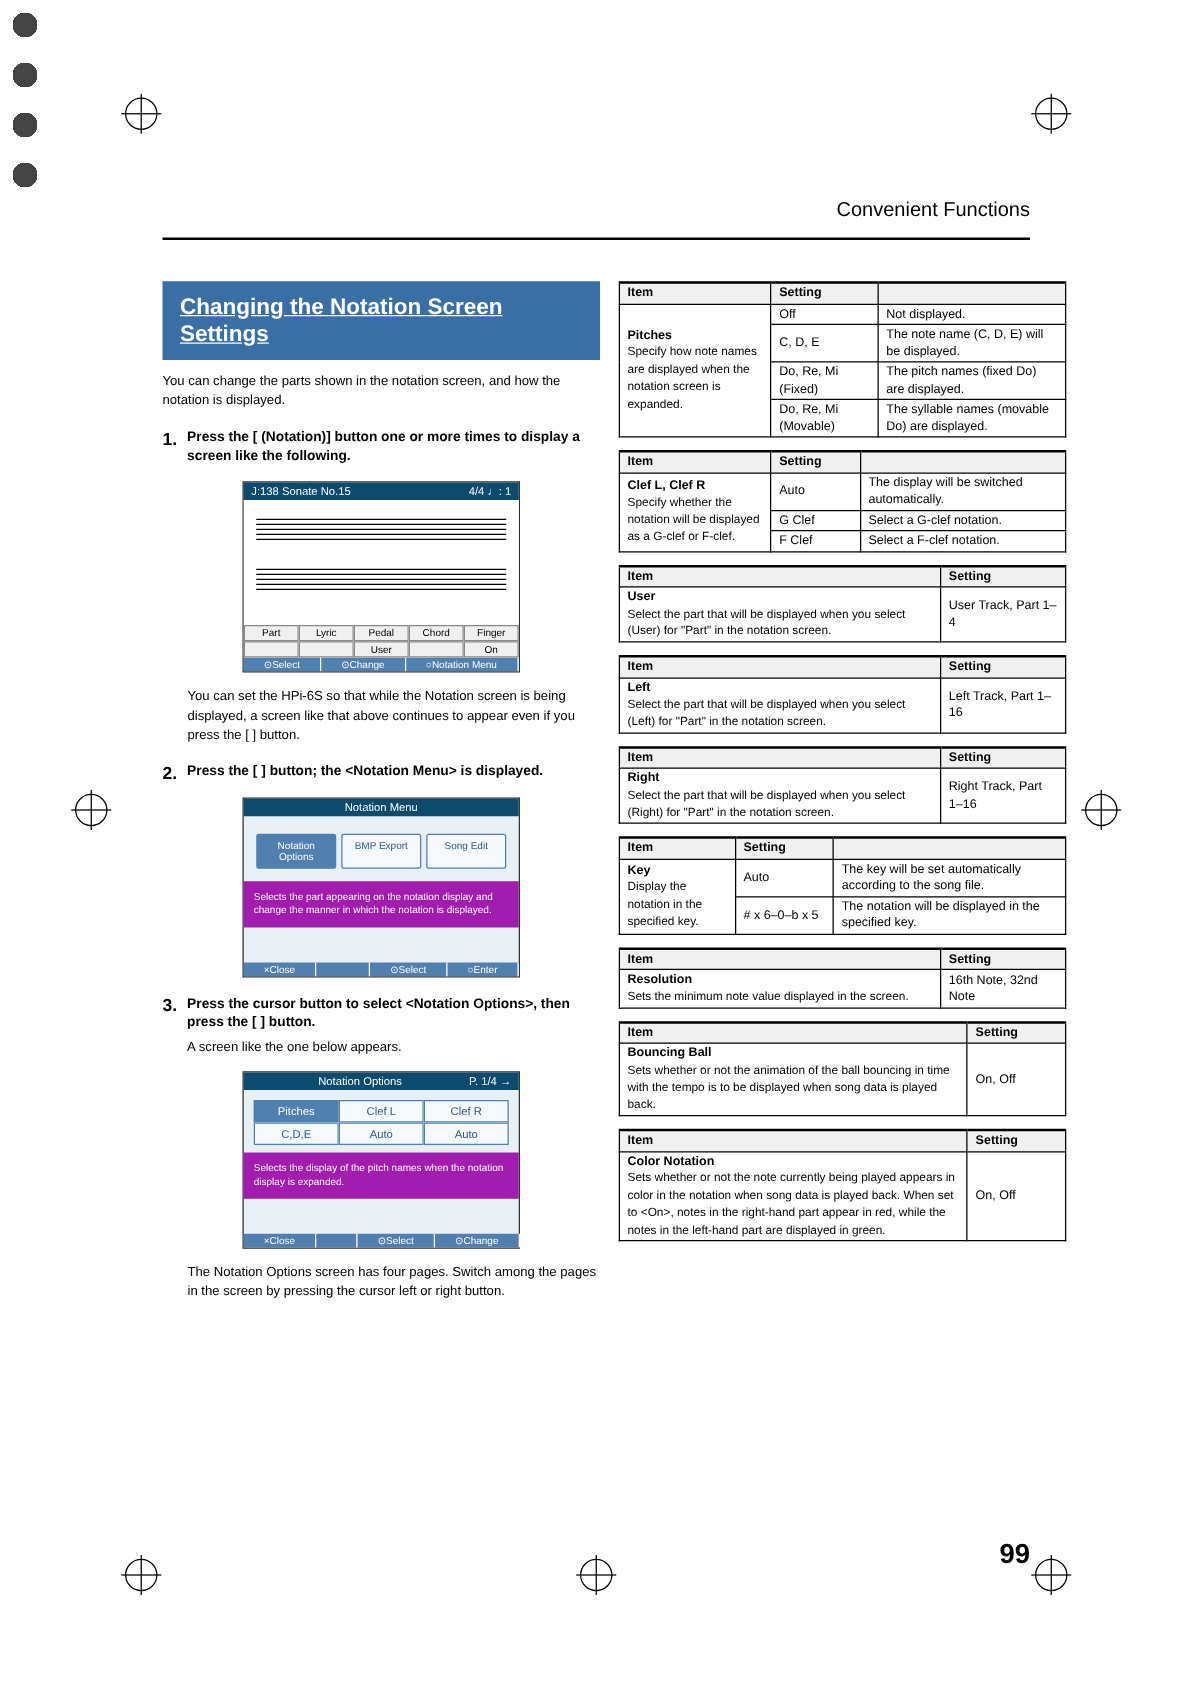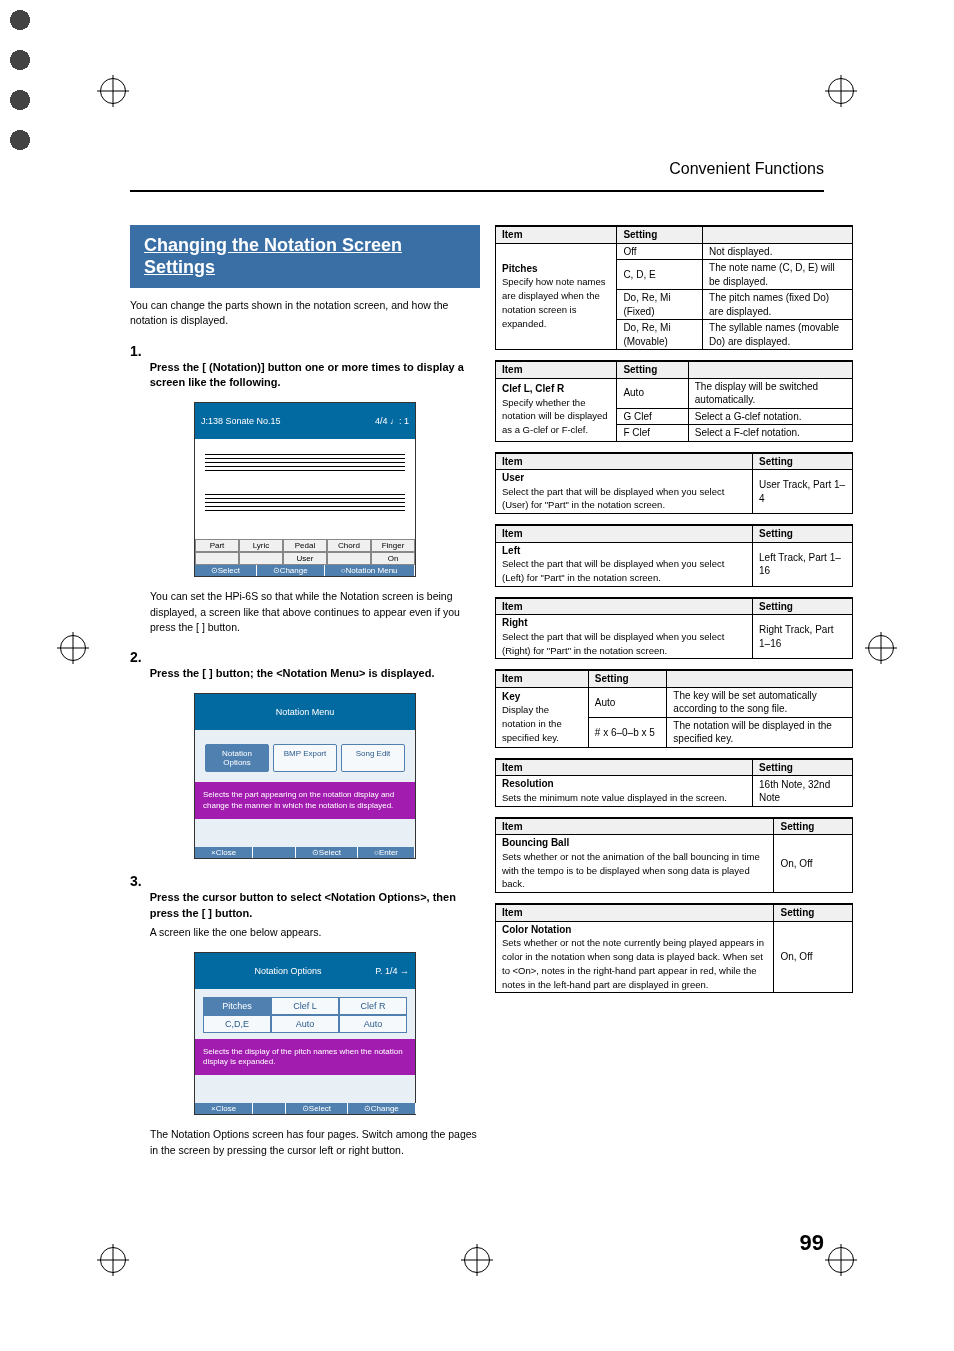--- a/index.html
+++ b/index.html
@@ -81,37 +81,36 @@
     margin-top: 14px;
   }
   .step-num {
     font-weight: bold;
     font-size: 14px;
   }
   .step-text {
     font-weight: bold;
     font-size: 11px;
     line-height: 1.4;
-    margin-top: 17px;
   }
   .step-text .normal { font-weight: normal; display: block; margin-top: 4px; font-size: 10.5px; }
   .indent-para {
     margin-left: 20px;
     font-size: 10.5px;
     line-height: 1.45;
     margin-top: 8px;
   }
   .screenshot {
     display: block;
     margin: 12px auto;
     width: 220px;
     border: 1px solid #333;
     background: #e8f0f6;
   }
-  .screenshot .title-bar { background: #0369a1; color: #fff; font-size: 9px; padding: 13px 6px; display: flex; justify-content: space-between; }
+  .screenshot .title-bar { background: #0c4a6e; color: #fff; font-size: 9px; padding: 2px 6px; display: flex; justify-content: space-between; }
   .screenshot .body-area { height: 100px; background: #fff; position: relative; }
   .screenshot .footer-tabs { display: flex; font-size: 8px; }
   .screenshot .footer-tabs div { flex: 1; border: 1px solid #888; text-align: center; padding: 1px; background: #f0f0f0; }
   .screenshot .status-bar { background: #5080b0; color: #fff; font-size: 8px; display: flex; }
   .screenshot .status-bar div { padding: 1px 16px; border-right: 1px solid #fff; }
   .staff { position: absolute; left: 10px; right: 10px; }
   .staff-lines { border-top: 1px solid #000; height: 3px; }
   .menu-body { padding: 8px; font-size: 9px; }
   .menu-icons { display: flex; justify-content: space-around; margin: 6px 0 10px; }
   .menu-icons div { border: 1px solid #5080b0; padding: 4px 2px; text-align: center; width: 58px; font-size: 8px; color: #2a5a8a; border-radius: 2px; background:#f6f9fc;}

